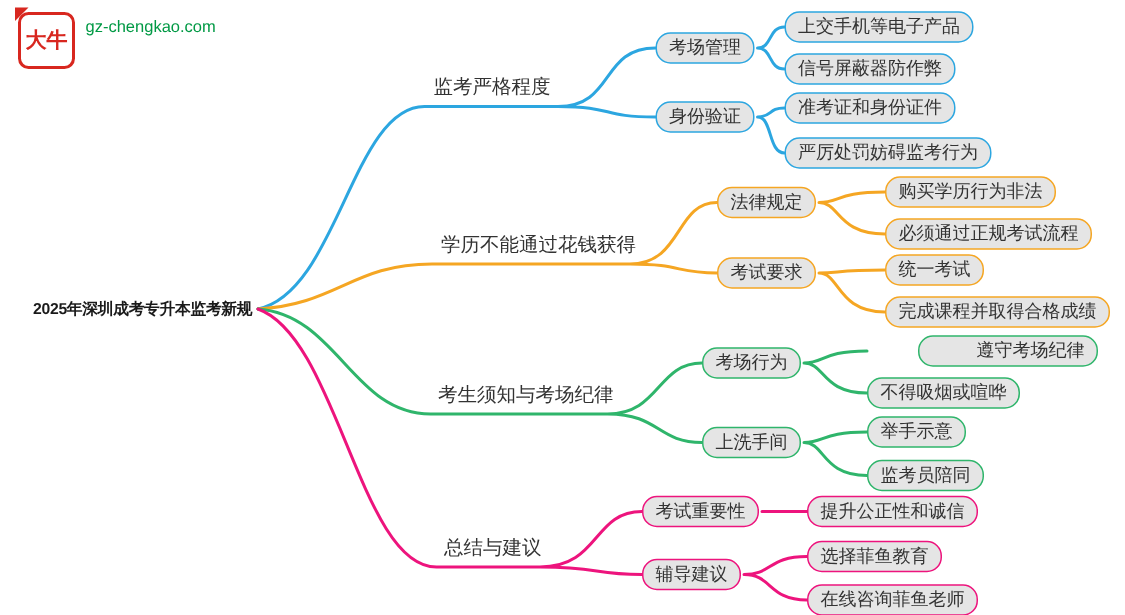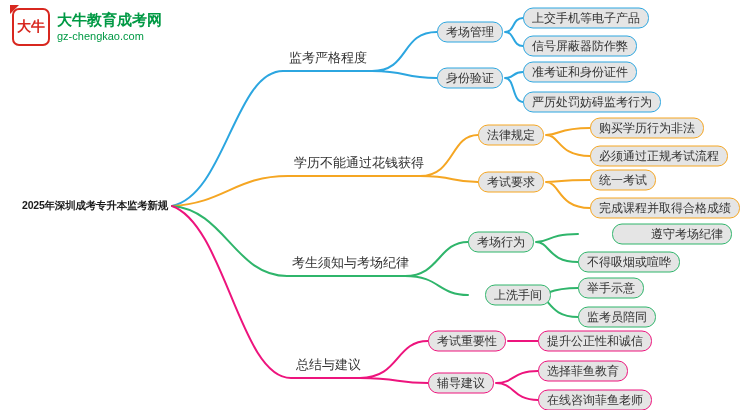--- a/index.html
+++ b/index.html
@@ -84,21 +84,20 @@
              M496,383 C515,383 512,371 538,371
              M496,383 C515,383 512,400 538,400" stroke="#ed147d"></path>
   </svg>
 
   <div class="logo">
     <div class="logo-icon">
       <span class="logo-flag"></span>
       <span>大牛</span>
     </div>
     <div class="logo-text">
-      <div class="logo-title">大牛教育成考网</div>
       <div class="logo-url">gz-chengkao.com</div>
     </div>
   </div>
 
   <div class="root">2025年深圳成考专升本监考新规</div>
 
   <div class="blabel" style="left:287px;top:70px;">监考严格程度</div>
   <div class="node c1" style="left:437px;top:32px;">考场管理</div>
   <div class="node c1" style="left:523px;top:18px;">上交手机等电子产品</div>
   <div class="node c1" style="left:523px;top:46px;">信号屏蔽器防作弊</div>
@@ -111,21 +110,21 @@
   <div class="node c2" style="left:590px;top:128px;">购买学历行为非法</div>
   <div class="node c2" style="left:590px;top:156px;">必须通过正规考试流程</div>
   <div class="node c2" style="left:478px;top:182px;">考试要求</div>
   <div class="node c2" style="left:590px;top:180px;">统一考试</div>
   <div class="node c2" style="left:590px;top:208px;">完成课程并取得合格成绩</div>
 
   <div class="blabel" style="left:290px;top:275px;">考生须知与考场纪律</div>
   <div class="node c3" style="left:468px;top:242px;">考场行为</div>
   <div class="node c3" style="left:612px;top:234px;padding-left:38px;">遵守考场纪律</div>
   <div class="node c3" style="left:578px;top:262px;">不得吸烟或喧哗</div>
-  <div class="node c3" style="left:485px;top:295px;">上洗手间</div>
+  <div class="node c3" style="left:468px;top:295px;">上洗手间</div>
   <div class="node c3" style="left:578px;top:288px;">举手示意</div>
   <div class="node c3" style="left:578px;top:317px;">监考员陪同</div>
 
   <div class="blabel" style="left:294px;top:377px;">总结与建议</div>
   <div class="node c4" style="left:428px;top:341px;">考试重要性</div>
   <div class="node c4" style="left:538px;top:341px;">提升公正性和诚信</div>
   <div class="node c4" style="left:428px;top:383px;">辅导建议</div>
   <div class="node c4" style="left:538px;top:371px;">选择菲鱼教育</div>
   <div class="node c4" style="left:538px;top:400px;">在线咨询菲鱼老师</div>
 

